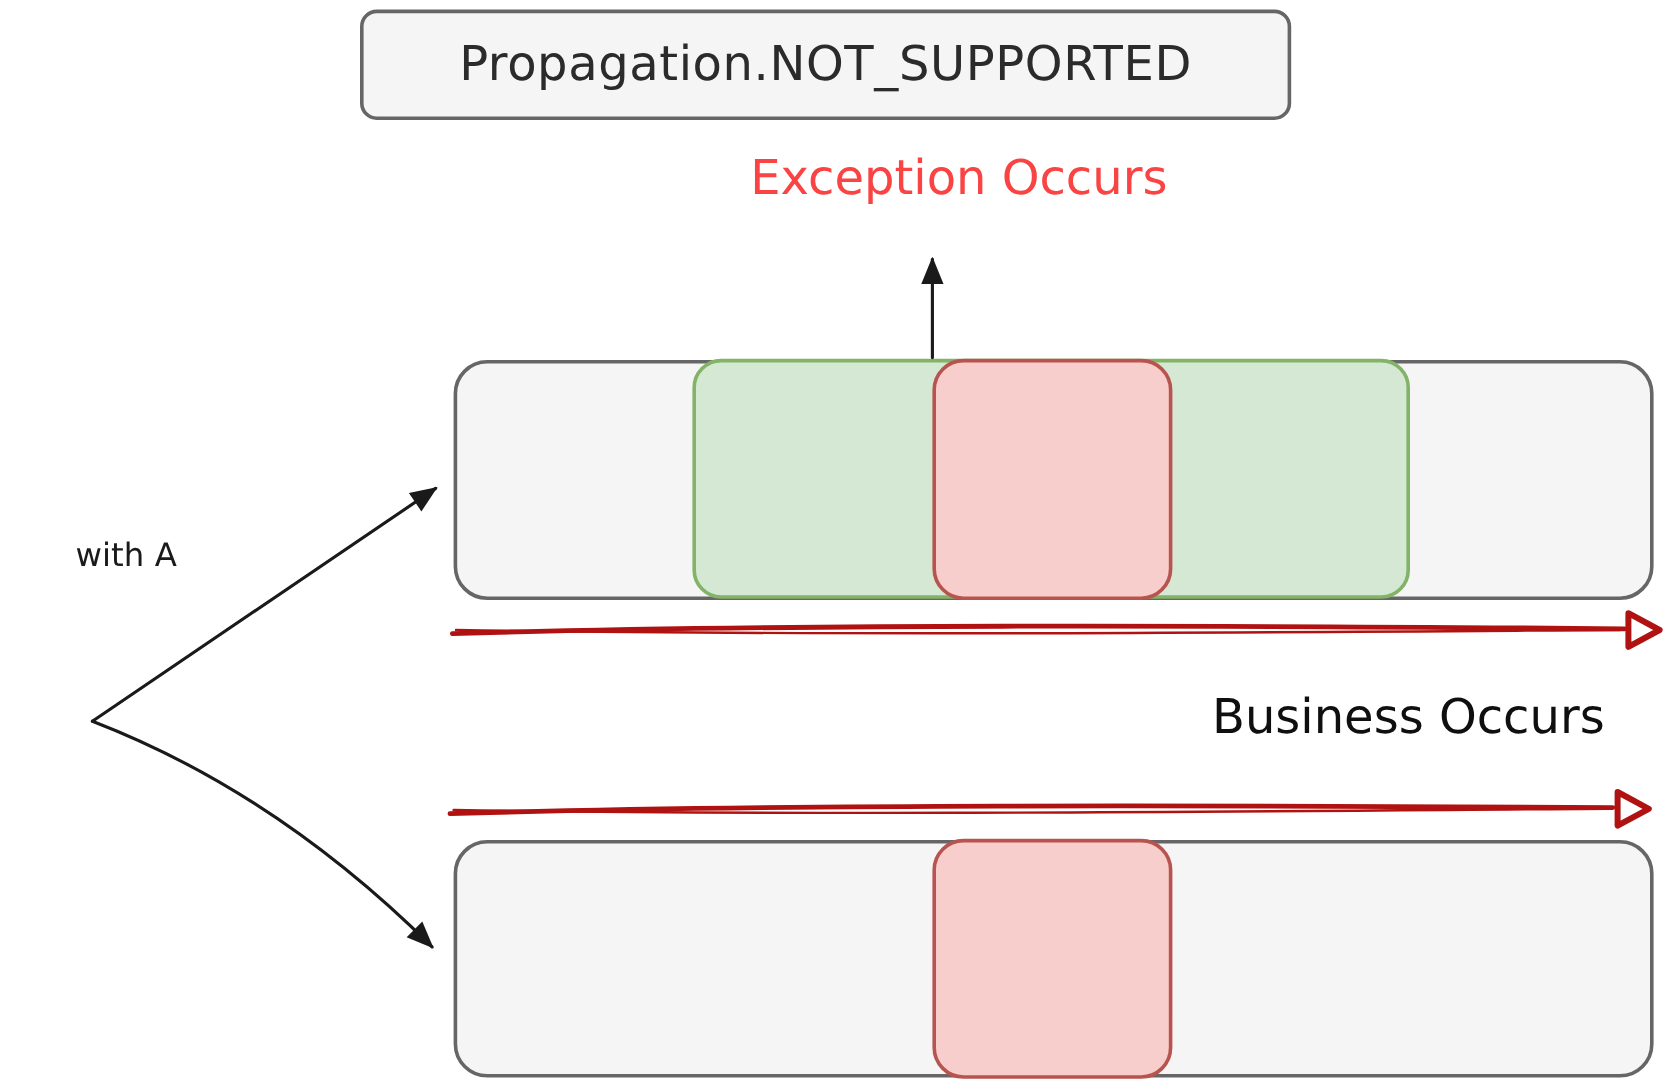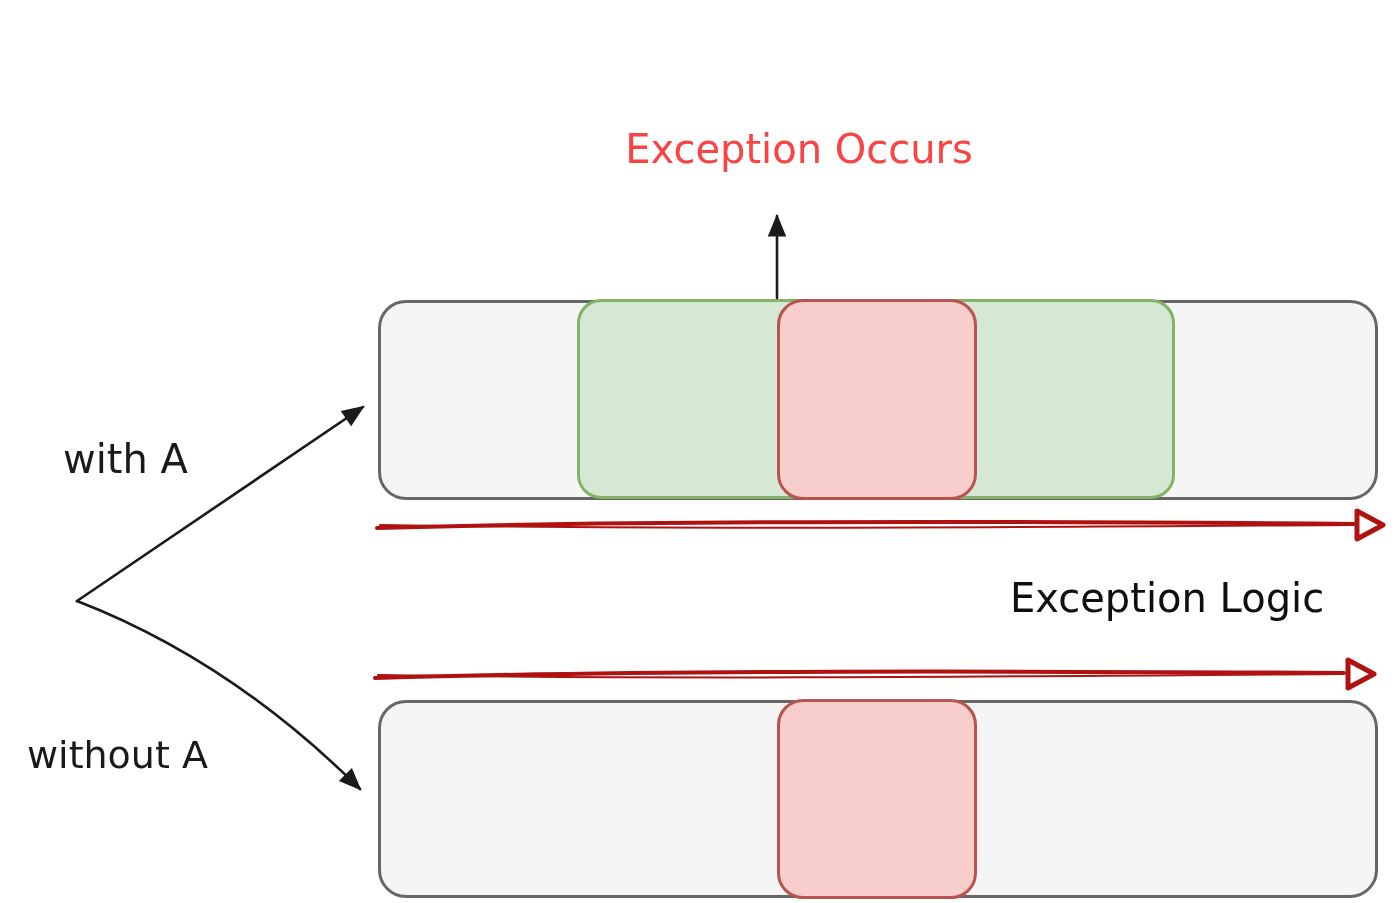--- a/index.html
+++ b/index.html
@@ -57,50 +57,52 @@
     left:777px;width:200px;
     background:var(--pink-fill);
     border:3px solid var(--pink-stroke);
     border-radius:26px;
   }
   .pink-top{top:299px;height:201px;}
   .pink-bottom{top:699px;height:200px;}
   .label{
     position:absolute;color:var(--ink);white-space:nowrap;
   }
-  .with-a{left:63px;top:436px;font-size:40px;}
+  .with-a{left:63px;top:448px;font-size:27px;}
   .without-a{left:27px;top:733px;font-size:38px;}
   .business{left:1010px;top:575px;font-size:40px;color:#0f0f0f;}
   svg.overlay{
     position:absolute;left:0;top:0;width:1400px;height:903px;
     pointer-events:none;
   }
   .black-line{stroke:var(--ink);stroke-width:2.6;fill:none;stroke-linecap:round;}
   .red-body-main{stroke:var(--arrow-red);stroke-width:4;fill:none;stroke-linecap:round;}
   .red-body-thin{stroke:var(--arrow-red);stroke-width:2;fill:none;stroke-linecap:round;}
   .red-head{stroke:var(--arrow-red);stroke-width:5;fill:none;stroke-linejoin:round;stroke-linecap:round;}
 </style>
 </head>
 <body>
 
 <div class="canvas">
 
+  <div class="title-box">
+    <span>Propagation.NOT_SUPPORTED</span>
+  </div>
 
   <div class="exception-label">Exception Occurs</div>
 
   <div class="bar bar-top"></div>
   <div class="region green"></div>
   <div class="region pink pink-top"></div>
 
   <div class="bar bar-bottom"></div>
   <div class="region pink pink-bottom"></div>
 
-  <div class="label business">Exception Logic</div>
+  <div class="label business">Business Occurs</div>
   <div class="label with-a">with A</div>
-  <div class="label without-a">without A</div>
 
   <svg class="overlay" viewBox="0 0 1400 903" xmlns="http://www.w3.org/2000/svg">
     <defs>
       <marker id="arrowBlack" viewBox="0 0 12 12" refX="10.5" refY="6" markerWidth="9.5" markerHeight="9.5" orient="auto-start-reverse">
         <path d="M0.5 1.5 L11.5 6 L0.5 10.5 Z" fill="var(--ink)"></path>
       </marker>
     </defs>
 
     <line class="black-line" x1="777" y1="298" x2="777" y2="216" marker-end="url(#arrowBlack)"></line>
 

